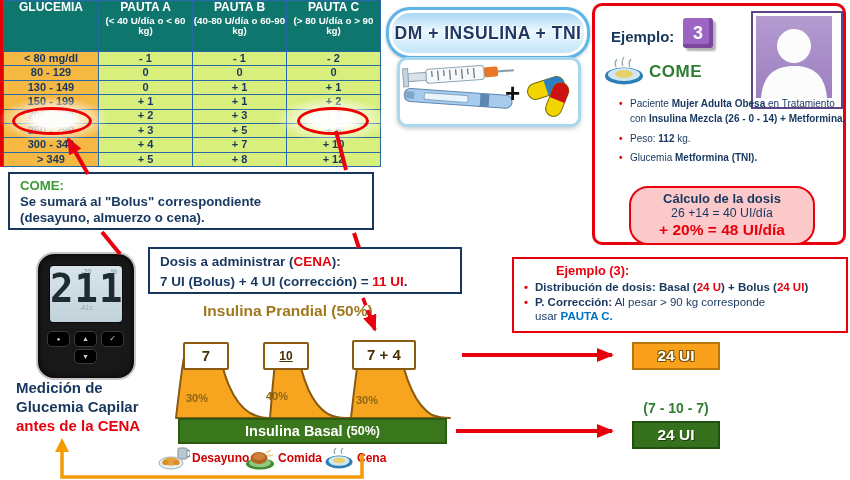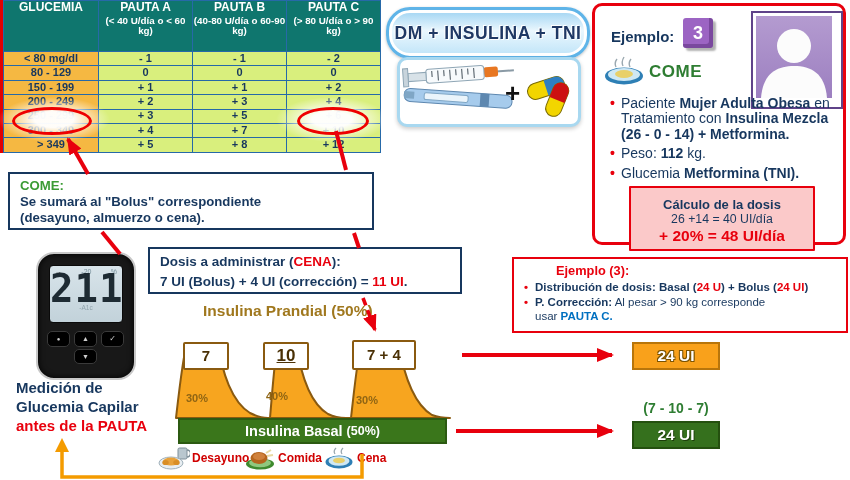--- a/index.html
+++ b/index.html
@@ -30,25 +30,25 @@
      border-radius:10px;box-shadow:0 2px 4px rgba(0,0,0,.2);}
   .plus-big{left:505px;top:78px;font-size:26px;font-weight:bold;color:#111;z-index:5;}
   
   .ex-box{left:592px;top:3px;width:248px;height:236px;background:#fff;border:3px solid #E8000D;border-radius:10px;}
   .ex-label{left:16px;top:22px;font-size:15px;font-weight:bold;color:#17375E;}
   .badge3{left:88px;top:12px;width:30px;height:30px;background:#9C64C3;border-radius:3px;
      color:#fff;font-size:18px;font-weight:800;text-align:center;line-height:30px;
      box-shadow:inset -4px -4px 0 rgba(60,20,90,.35),3px 3px 2px rgba(0,0,0,.3);}
   .avatar-frame{left:156px;top:5px;width:82px;height:88px;border:2px solid #5F4389;background:#fff;padding:3px;}
   .come-word{left:54px;top:56px;font-size:17px;font-weight:800;color:#2E7D32;letter-spacing:.5px;}
-  .ex-bullets{left:15px;top:90px;width:232px;font-size:14px;line-height:15.4px;color:#17375E;}
+  .ex-bullets{left:24px;top:90px;width:232px;font-size:10px;line-height:15.4px;color:#17375E;}
   .ex-bullets p,.ex3 p{margin:0 0 4px 0;position:relative;padding-left:11px;}
   .ex-bullets p::before,.ex3 p::before{content:"•";color:#E8000D;position:absolute;left:0;font-weight:bold;}
   .calc-box{left:34px;top:180px;width:182px;height:52px;background:#FBC9C9;border:2px solid #E8000D;
-     border-radius:1px;text-align:center;padding-top:9px;}
+     border-radius:19px;text-align:center;padding-top:3px;}
   .calc-t{font-size:13px;font-weight:bold;color:#17375E;line-height:15px;}
   .calc-1{font-size:12.3px;color:#17375E;line-height:15px;text-align:center;}
   .calc-2{font-size:15.5px;font-weight:800;color:#E8000D;line-height:18px;}
   
   .come-box{left:8px;top:172px;width:366px;height:58px;background:#fff;border:2px solid #17375E;
      padding:4px 10px;box-sizing:border-box;font-size:13.2px;font-weight:bold;line-height:16px;color:#17375E;}
   .come-box .g{color:#3B9B35;}
   
   .meter{left:36px;top:252px;width:96px;height:124px;background:#181818;border:2px solid #C8C8C8;
      border-radius:18px;box-shadow:inset 0 0 6px #000;}
@@ -107,20 +107,26 @@
             <td class="rng">&lt; 80 mg/dl</td>
             <td class="val">- 1</td>
             <td class="val">- 1</td>
             <td class="val">- 2</td>
           </tr>
       <tr>
             <td class="rng">80 - 129</td>
             <td class="val">0</td>
             <td class="val">0</td>
             <td class="val">0</td>
+          </tr>
+      <tr>
+            <td class="rng">130 - 149</td>
+            <td class="val">0</td>
+            <td class="val">+ 1</td>
+            <td class="val">+ 1</td>
           </tr>
       <tr>
             <td class="rng">150 - 199</td>
             <td class="val">+ 1</td>
             <td class="val">+ 1</td>
             <td class="val">+ 2</td>
           </tr>
       <tr>
             <td class="rng">200 - 249</td>
             <td class="val">+ 2</td>
@@ -237,36 +243,36 @@
       <div class="scr-bot">-A1c</div>
     </div>
     <div class="mbtn" style="left:9px;top:77px;width:21px;height:14px;"><span style="font-size:6px;">●</span></div>
     <div class="mbtn" style="left:36px;top:77px;width:21px;height:14px;"><span style="font-size:7px;">▲</span></div>
     <div class="mbtn" style="left:63px;top:77px;width:21px;height:14px;"><span>✓</span></div>
     <div class="mbtn" style="left:36px;top:95px;width:21px;height:13px;"><span style="font-size:7px;">▼</span></div>
   </div>
   <div class="abs meter-cap">
     <div>Medición de</div>
     <div>Glucemia Capilar</div>
-    <div class="r">antes de la PAUTA</div>
+    <div class="r">antes de la CENA</div>
   </div>
 
   <div class="abs dose-box">
     <div><span>Dosis a administrar (</span><span class="red">CENA</span><span>):</span></div>
     <div><span>7 UI (Bolus) + 4 UI (corrección) = </span><span class="red">11 UI</span><span>.</span></div>
   </div>
 
   <div class="abs prand-label">Insulina Prandial (50%)</div>
   <svg class="abs" style="left:170px;top:328px;z-index:10;" width="285" height="91" viewBox="0 0 285 91">
     <path d="M 6,90 C 10,55 13,28 17,15 L 48,15 C 52,45 62,74 80,85 C 88,89 94,90 98,90
              L 100,90 C 103,55 105,26 108,15 L 126,15 C 131,48 141,76 158,86 C 166,90 172,90 176,90
              L 181,90 C 185,55 188,24 192,14 L 228,14 C 234,48 245,77 262,87 C 270,90 276,90 280,90 Z" fill="#F7A51F" stroke="#8A5A10" stroke-width="2" stroke-linejoin="round"></path>
   </svg>
   <div class="abs numbox" style="left:183px;top:342px;width:42px;height:24px;font-size:15px;line-height:24px;">7</div>
-  <div class="abs numbox" style="left:263px;top:342px;width:42px;height:24px;font-size:17px;line-height:24px;text-decoration:underline;">10</div>
+  <div class="abs numbox" style="left:263px;top:342px;width:42px;height:24px;font-size:12px;line-height:24px;text-decoration:underline;">10</div>
   <div class="abs numbox" style="left:352px;top:340px;width:60px;height:26px;font-size:15px;line-height:26px;">7 + 4</div>
   <div class="abs pct" style="left:186px;top:392px;">30%</div>
   <div class="abs pct" style="left:266px;top:390px;">40%</div>
   <div class="abs pct" style="left:356px;top:394px;">30%</div>
   <div class="abs basal-bar">
     <span>Insulina Basal</span>
     <span class="sm">(50%)</span>
   </div>
 
   <svg class="abs" style="left:158px;top:446px;z-index:12;" width="32" height="24" viewBox="0 0 32 24">

